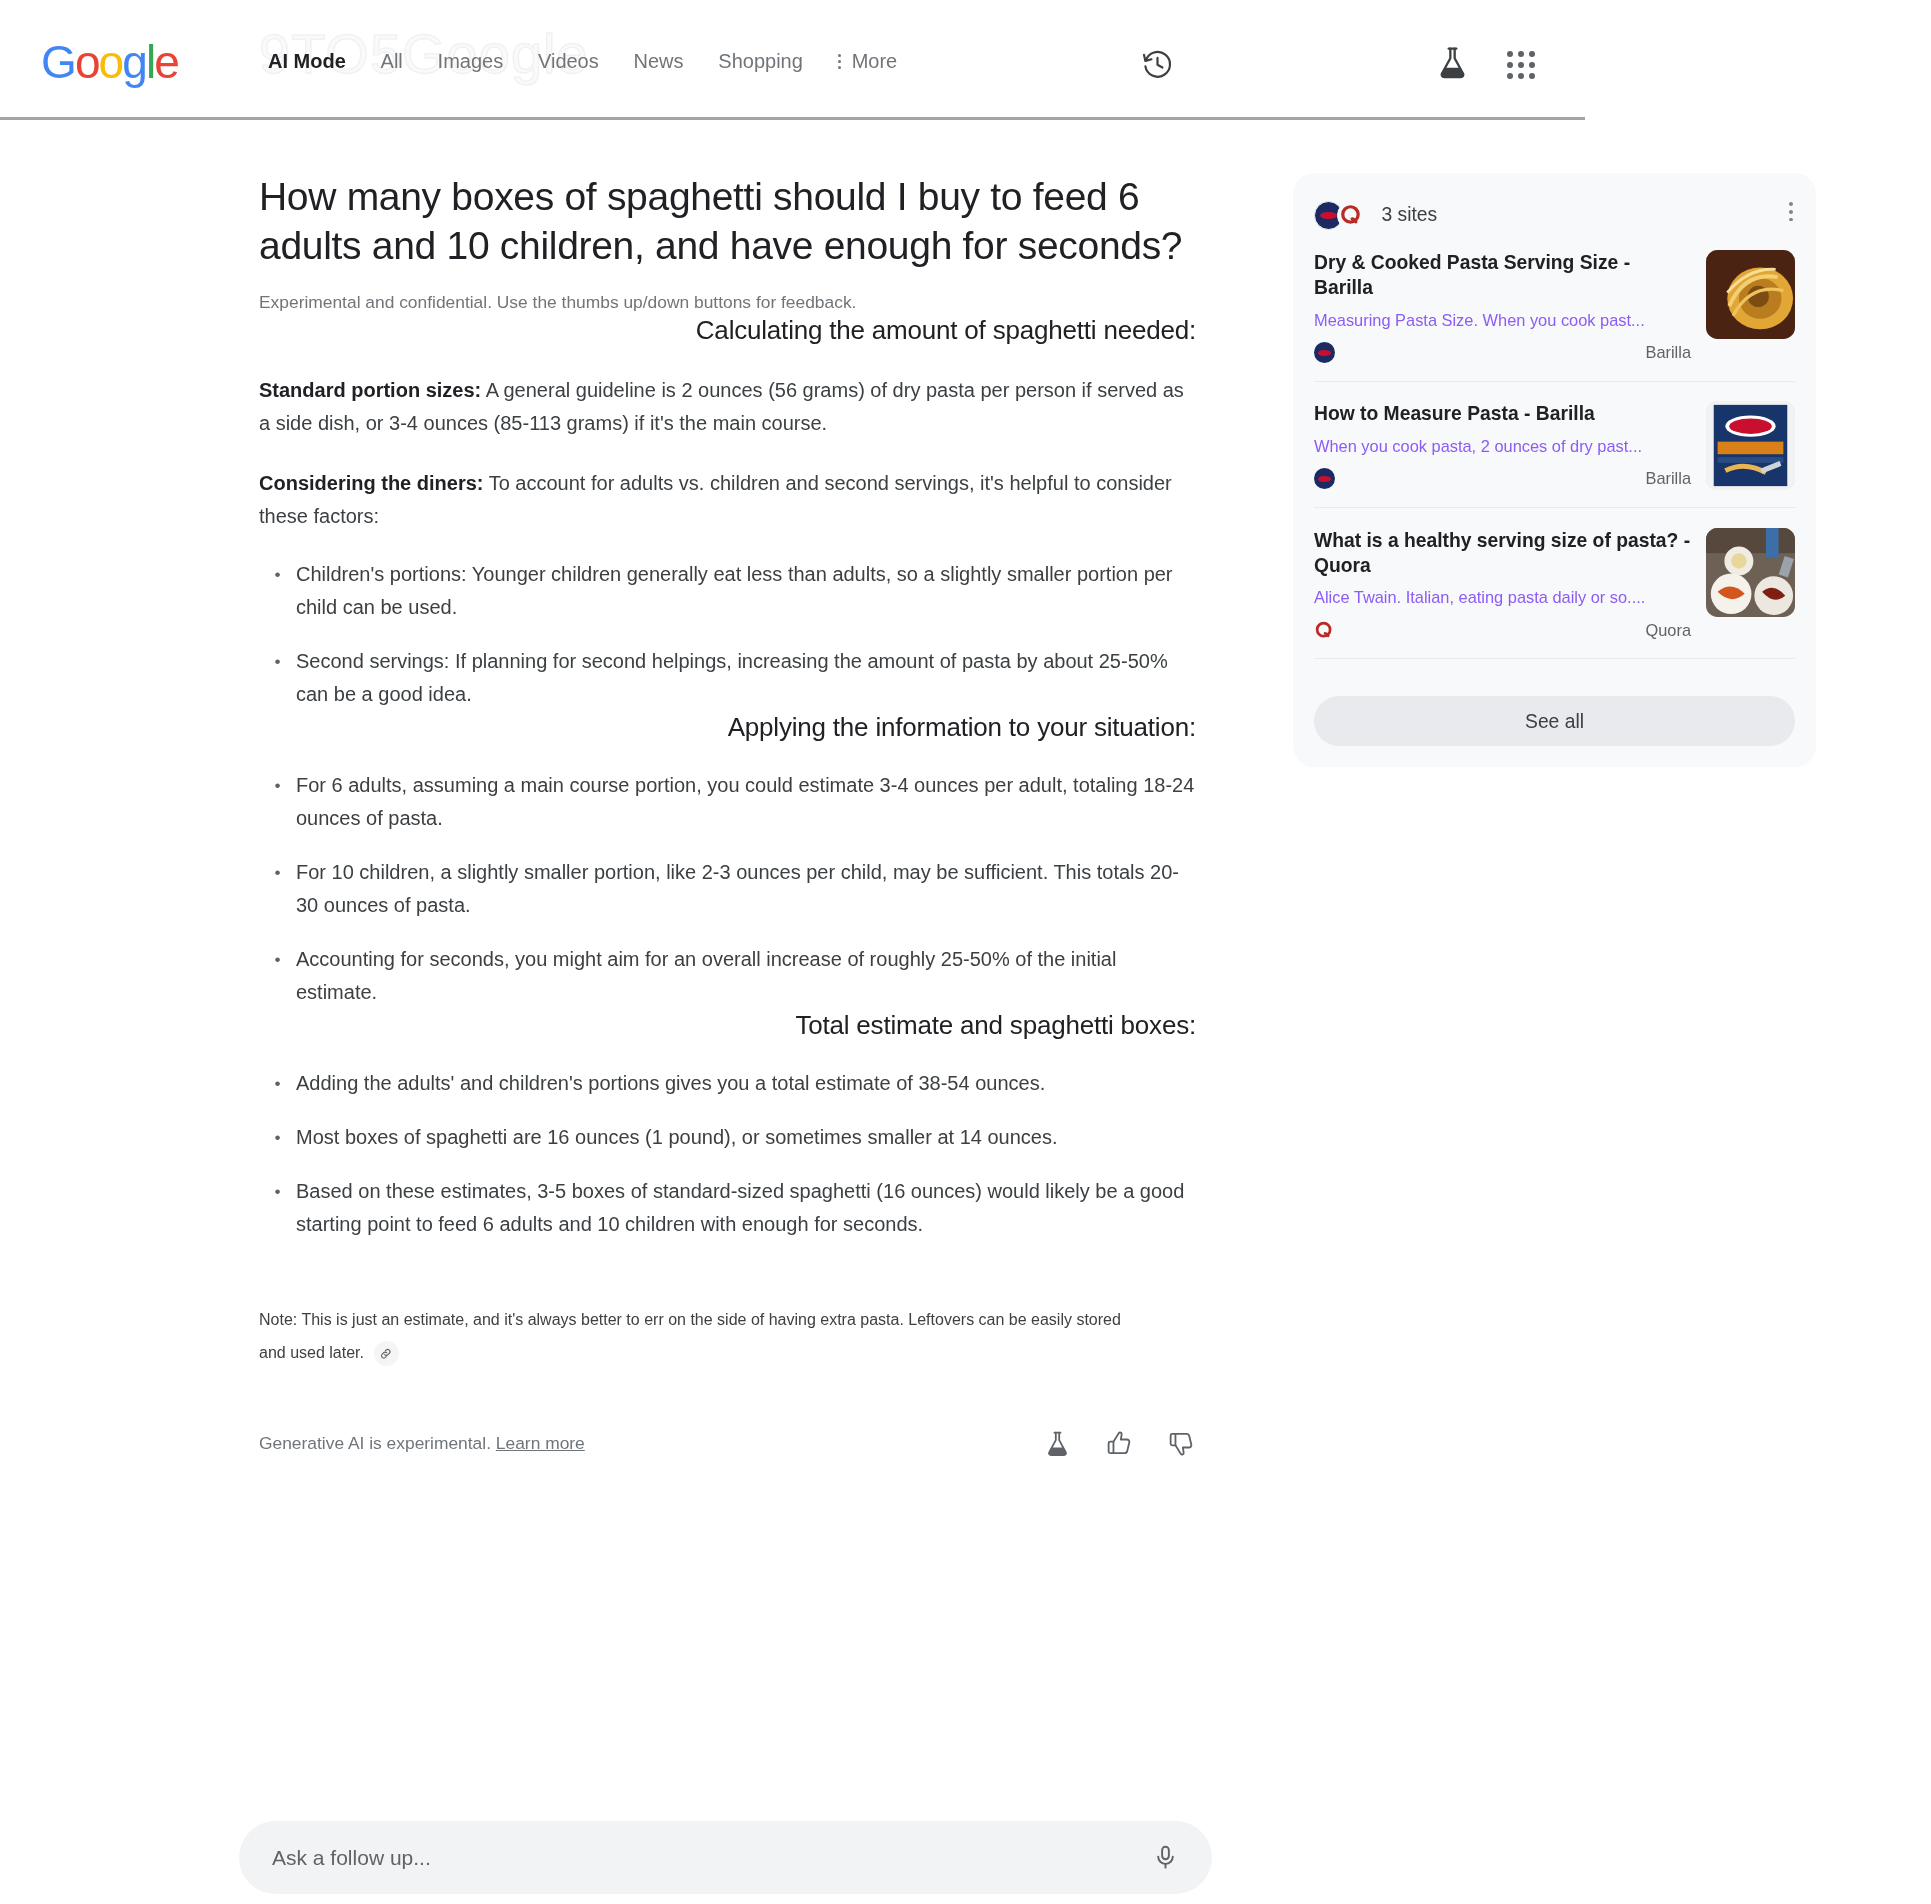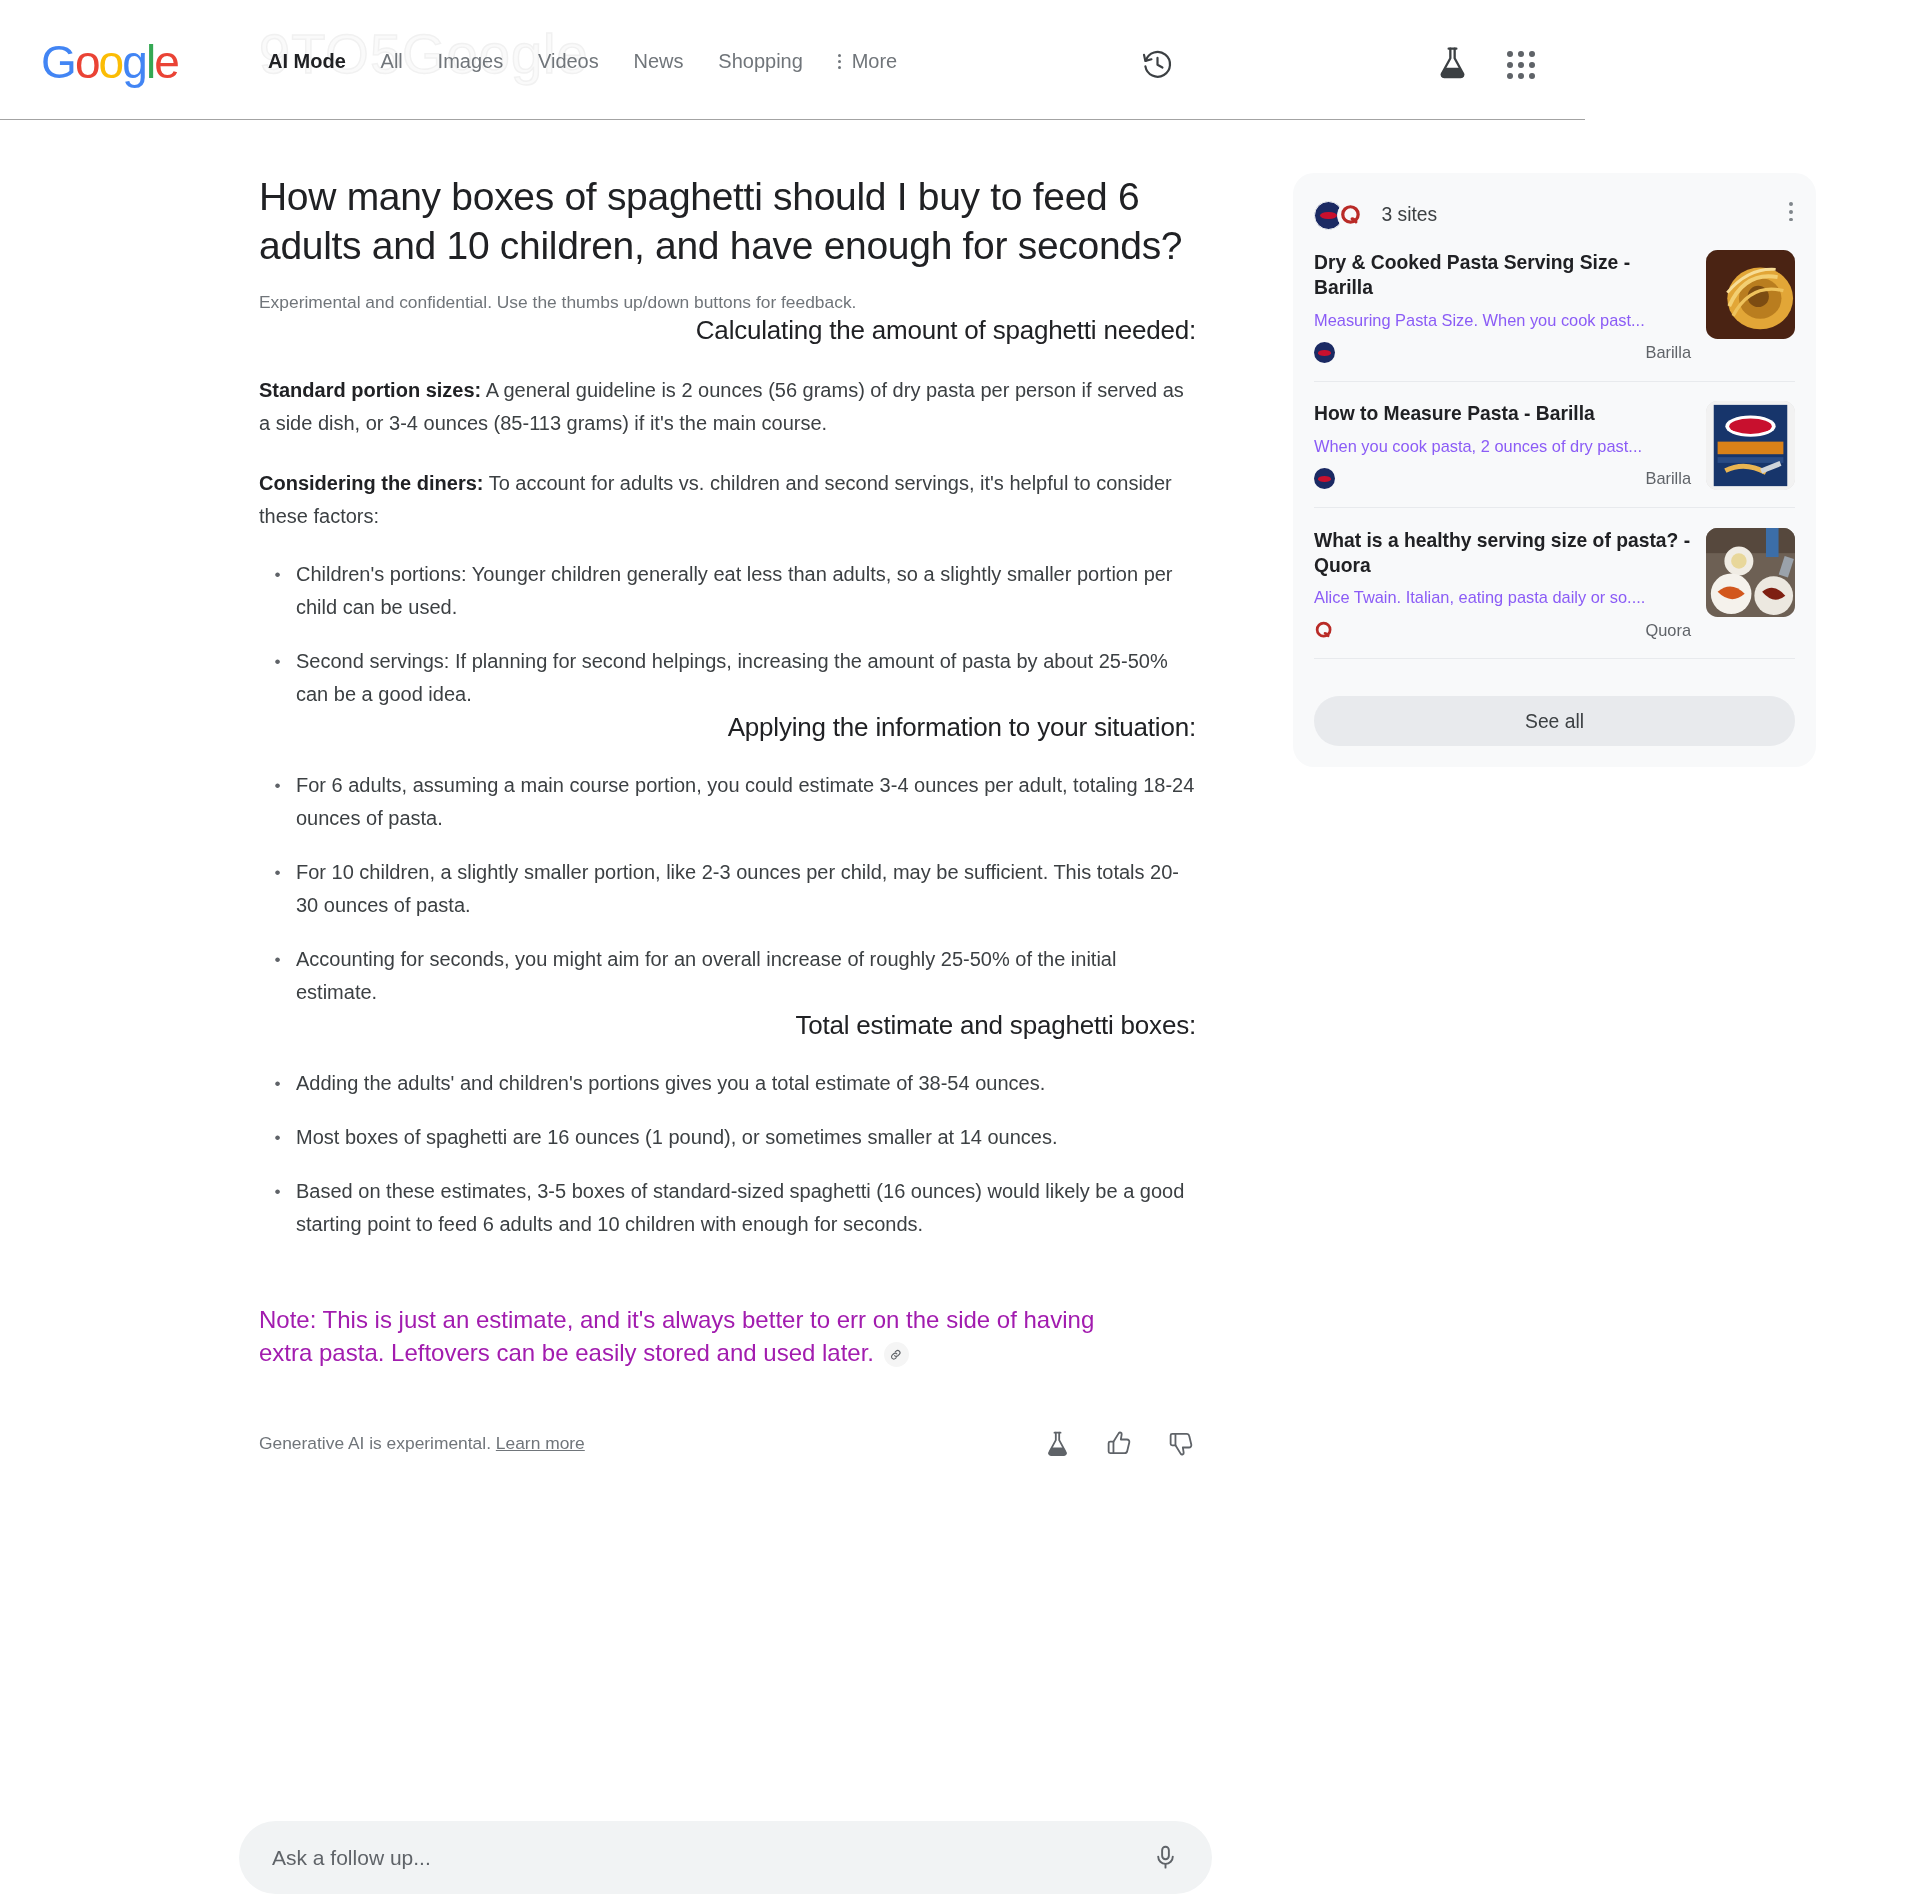--- a/index.html
+++ b/index.html
@@ -20,21 +20,21 @@
     color:#fafafa;
     -webkit-text-stroke:1.4px #f1f1f1;
     white-space:nowrap;
     pointer-events:none;
     z-index:0;
   }
 
   
   .header{
     position:absolute; left:0; top:0; width:1585px; height:120px;
-    border-bottom:1px solid #a3a3a3;
+    border-bottom:3px solid #a3a3a3;
     z-index:2;
   }
   .g-logo{
     position:absolute; left:41px; top:39px;
     font-size:46px; line-height:46px;
     font-family:"Liberation Sans", sans-serif;
     font-weight:400; letter-spacing:-1.9px;
     user-select:none;
   }
   .g-logo span.b{color:#4285F4;}
@@ -104,21 +104,21 @@
   }
   ul.bullets li{
     position:relative; padding-left:37px; margin-bottom:21px;
     font-size:20px; line-height:33px; color:#3c4043;
   }
   ul.bullets li:last-child{margin-bottom:0;}
   ul.bullets li::before{
     content:"•"; position:absolute; left:15.4px; top:0; color:#5f6368; font-size:17.4px;
   }
   .note{
-    margin-top:62px; font-size:24px; line-height:33px; color:#a21caf;
+    margin-top:62px; font-size:16px; line-height:33px; color:#404040;
     max-width:869px;
   }
   .cite-chip{
     display:inline-flex; align-items:center; justify-content:center;
     width:25px;height:25px;border-radius:50%;background:#f5f5f5;
     vertical-align:middle; margin-left:9.7px; cursor:pointer;
   }
 
   
   .footer-row{

